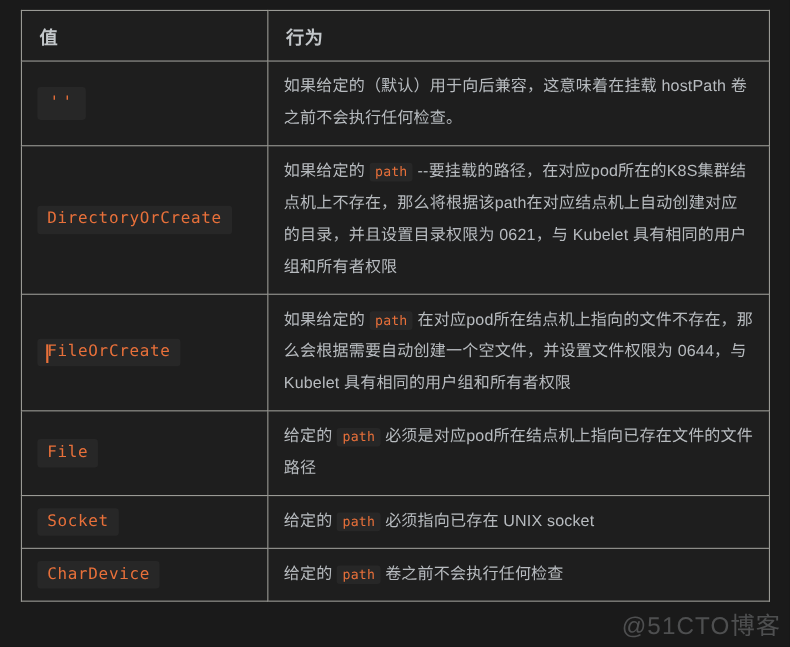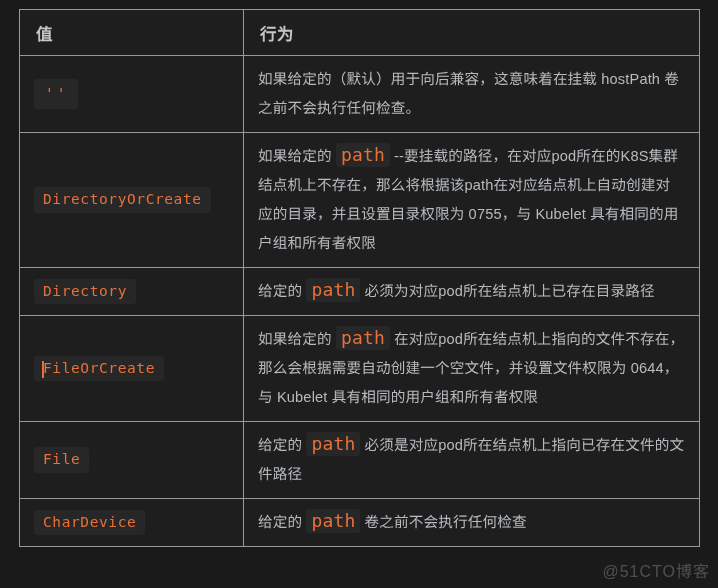--- a/index.html
+++ b/index.html
@@ -73,21 +73,21 @@
     letter-spacing: 0.15px;
   }
 
   
   code.chip {
     font-family: "DejaVu Sans Mono", "Liberation Mono", monospace;
     color: #e8703a;
     background: #272727;
     border-radius: 3px;
     padding: 1px 5px 2px 5px;
-    font-size: 18px;
+    font-size: 12px;
     line-height: 1;
     white-space: pre;
   }
 
   code.chip.value-chip {
     font-size: 14.5px;
     padding: 5px 9px 6px 9px;
     letter-spacing: 0.6px;
     display: inline-block;
   }
@@ -106,21 +106,21 @@
     width: 2px;
     height: 17px;
     background: #e8703a;
   }
 
   .watermark {
     position: absolute;
     right: 8px;
     bottom: 6px;
     font-family: "Liberation Sans", "DejaVu Sans", sans-serif;
-    font-size: 16px;
+    font-size: 22px;
     color: rgba(200, 203, 206, 0.30);
     letter-spacing: 1px;
     user-select: none;
     pointer-events: none;
     white-space: nowrap;
   }
 </style>
 </head>
 <body>
 
@@ -138,33 +138,33 @@
           <th>行为</th>
         </tr>
       </thead>
       <tbody id="table-body">
           <tr>
             <td class="value-cell"><span class="caret-host"><code class="chip value-chip empty-chip">''</code></span></td>
             <td class="behavior-cell"><span>如果给定的（默认）用于向后兼容，这意味着在挂载 hostPath 卷之前不会执行任何检查。</span></td>
           </tr>
           <tr>
             <td class="value-cell"><span class="caret-host"><code class="chip value-chip">DirectoryOrCreate</code></span></td>
-            <td class="behavior-cell"><span>如果给定的 </span><code class="chip">path</code><span> --要挂载的路径，在对应pod所在的K8S集群结点机上不存在，那么将根据该path在对应结点机上自动创建对应的目录，并且设置目录权限为 0755，与 Kubelet 具有相同的用户组和所有者权限</span></td>
-          </tr>
-          <tr>
-            <td class="value-cell"><span class="caret-host"><code class="chip value-chip">Directory</code></span></td>
-            <td class="behavior-cell"><span>给定的 </span><code class="chip">path</code><span> 必须为对应pod所在结点机上已存在目录路径</span></td>
+            <td class="behavior-cell"><span>如果给定的 </span><code class="chip">path</code><span> --要挂载的路径，在对应pod所在的K8S集群结点机上不存在，那么将根据该path在对应结点机上自动创建对应的目录，并且设置目录权限为 0621，与 Kubelet 具有相同的用户组和所有者权限</span></td>
           </tr>
           <tr>
             <td class="value-cell"><span class="caret-host"><code class="chip value-chip">FileOrCreate</code><span class="caret"></span></span></td>
             <td class="behavior-cell"><span>如果给定的 </span><code class="chip">path</code><span> 在对应pod所在结点机上指向的文件不存在，那么会根据需要自动创建一个空文件，并设置文件权限为 0644，与 Kubelet 具有相同的用户组和所有者权限</span></td>
           </tr>
           <tr>
             <td class="value-cell"><span class="caret-host"><code class="chip value-chip">File</code></span></td>
             <td class="behavior-cell"><span>给定的 </span><code class="chip">path</code><span> 必须是对应pod所在结点机上指向已存在文件的文件路径</span></td>
+          </tr>
+          <tr>
+            <td class="value-cell"><span class="caret-host"><code class="chip value-chip">Socket</code></span></td>
+            <td class="behavior-cell"><span>给定的 </span><code class="chip">path</code><span> 必须指向已存在 UNIX socket</span></td>
           </tr>
           <tr>
             <td class="value-cell"><span class="caret-host"><code class="chip value-chip">CharDevice</code></span></td>
             <td class="behavior-cell"><span>给定的 </span><code class="chip">path</code><span> 卷之前不会执行任何检查</span></td>
           </tr>
         </tbody>
     </table>
   </div>
 
   <div class="watermark">@51CTO博客</div>

